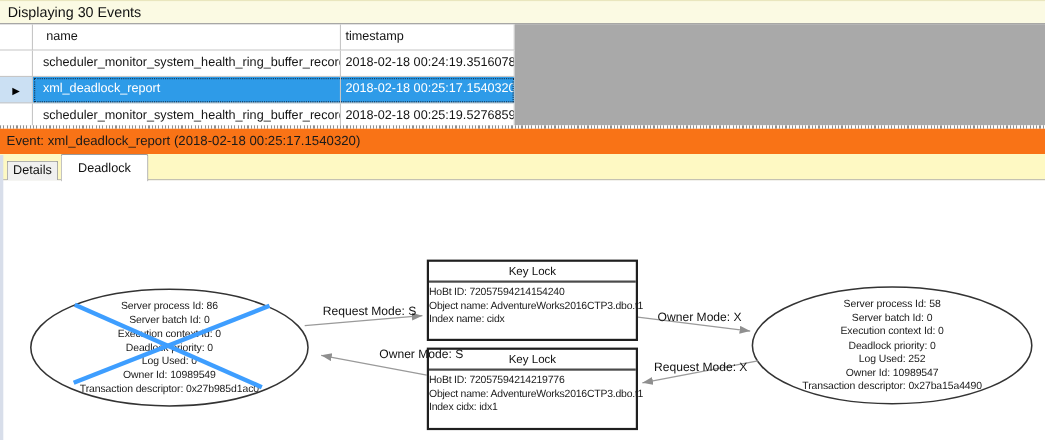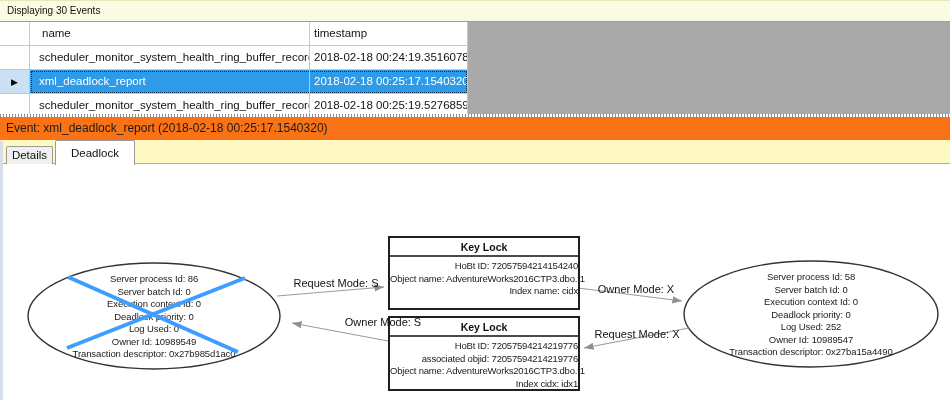--- a/index.html
+++ b/index.html
@@ -4,21 +4,21 @@
 <style>
   * { margin:0; padding:0; box-sizing:border-box; }
   html,body { width:950px; height:400px; overflow:hidden; background:#fff;
               font-family:"Liberation Sans", sans-serif; }
   .abs { position:absolute; }
   #stage { position:relative; width:950px; height:400px; background:#fff; }
 
   
   #info-bar { left:0; top:0; width:950px; height:22px; background:#FBFAE3;
               border-top:1px solid #E9E6BE; border-bottom:1px solid #9E9E9E;
-              font-size:10px; color:#111; line-height:20px; padding-left:7px; }
+              font-size:13px; color:#111; line-height:20px; padding-left:7px; }
 
   
   #grid-region { left:0; top:22px; width:950px; height:92px; background:#A9A9A9; overflow:hidden; }
   .grid-row { position:absolute; left:0; width:468px; height:24px; }
   .cell { position:absolute; top:0; height:24px; background:#fff;
           border-right:1px solid #C6C6C6; border-bottom:1px solid #C6C6C6;
           font-size:11.5px; color:#141414; line-height:23px; white-space:nowrap; overflow:hidden; }
   .c-marker { left:0; width:30px; }
   .c-name   { left:30px; width:280px; padding-left:9px; }
   .c-ts     { left:310px; width:158px; padding-left:4px; }
@@ -48,22 +48,22 @@
   #graph-panel { left:0; top:164px; width:950px; height:236px; background:#fff; }
   #graph-panel svg { position:absolute; left:0; top:0; }
   #edges-svg { z-index:1; }
   #x-svg { z-index:5; }
 
   .node-text { position:absolute; z-index:3; text-align:center; font-size:9.5px;
                line-height:12.5px; color:#1a1a1a; letter-spacing:-0.1px; }
   .lock-box { position:absolute; z-index:3; width:192px; background:#fff;
               border:2px solid #1f1f1f; }
   .lock-title { height:19px; line-height:18px; text-align:center; font-size:10.5px;
-                color:#111; border-bottom:2px solid #4a4a4a;font-weight:bold; }
-  .lock-body { padding-top:3px; text-align:right; font-size:9.5px; line-height:12.5px;
+                color:#111; border-bottom:2px solid #4a4a4a; }
+  .lock-body { padding-top:3px; text-align:left; font-size:9.5px; line-height:12.5px;
                color:#1a1a1a; letter-spacing:-0.2px; white-space:nowrap; }
   #lock-top { left:388px; top:72px; height:74px; }
   #lock-bottom { left:388px; top:152px; height:75px; }
 
   .edge-label { position:absolute; z-index:4; font-size:11px; color:#111;
                 text-align:center; white-space:nowrap; }
   #lbl-request-s { left:288px; top:113px; width:96px; }
   #lbl-owner-s   { left:293px; top:152px; width:92px;margin-left:44px; }
   #lbl-owner-x   { left:594px; top:119px; width:84px; }
   #lbl-request-x { left:589px; top:164px; width:96px; }
@@ -162,21 +162,20 @@
         <div>HoBt ID: 72057594214154240</div>
         <div>Object name: AdventureWorks2016CTP3.dbo.t1</div>
         <div>Index name: cidx</div>
       </div>
     </div>
 
     <div id="lock-bottom" class="lock-box">
       <div class="lock-title">Key Lock</div>
       <div class="lock-body">
         <div>HoBt ID: 72057594214219776</div>
-        <div>associated objid: 72057594214219776</div>
         <div>Object name: AdventureWorks2016CTP3.dbo.t1</div>
         <div>Index cidx: idx1</div>
       </div>
     </div>
 
     <div id="lbl-request-s" class="edge-label">Request Mode: S</div>
     <div id="lbl-owner-s" class="edge-label">Owner Mode: S</div>
     <div id="lbl-owner-x" class="edge-label">Owner Mode: X</div>
     <div id="lbl-request-x" class="edge-label">Request Mode: X</div>
 

